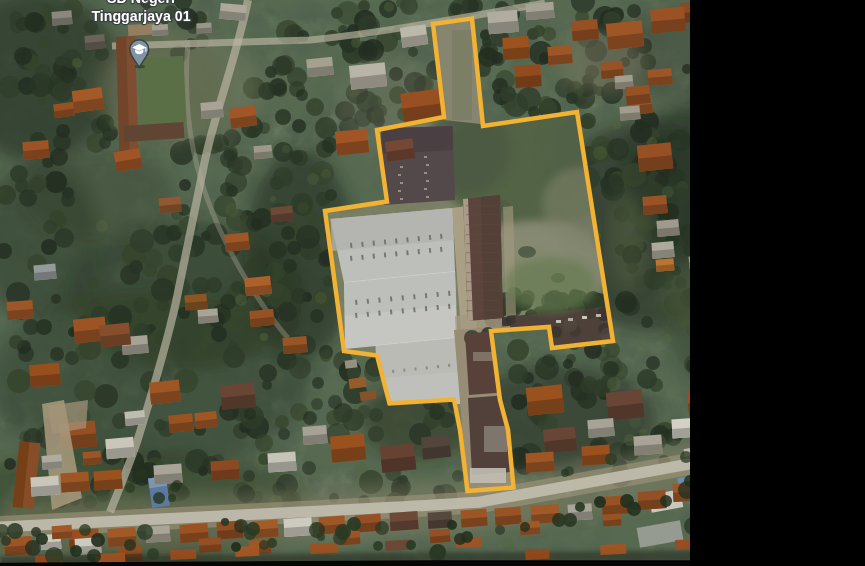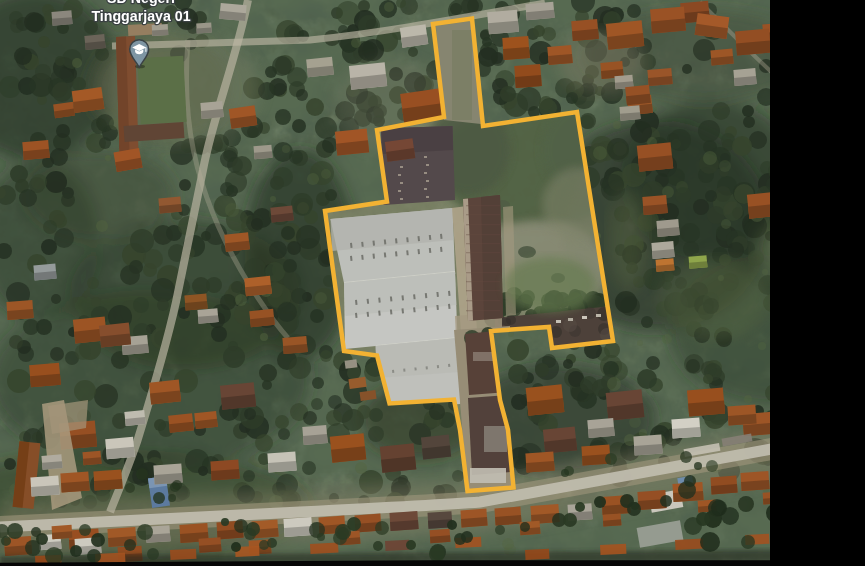--- a/index.html
+++ b/index.html
@@ -1,14 +1,14 @@
 <!DOCTYPE html>
 <html><head><meta charset="utf-8"><style>
 html,body{margin:0;padding:0;background:#000}
-#map{position:relative;width:770px;height:566px;overflow:hidden;font-family:"Liberation Sans",sans-serif}
+#map{position:relative;width:690px;height:566px;overflow:hidden;font-family:"Liberation Sans",sans-serif}
 </style></head><body>
 <div id="map">
 <svg width="865" height="566" viewBox="0 0 865 566">
 <defs>
 <filter id="veg" x="0" y="0" width="100%" height="100%">
  <feTurbulence type="fractalNoise" baseFrequency="0.055" numOctaves="4" seed="11" result="t"></feTurbulence>
  <feColorMatrix in="t" type="matrix" values="0 0 0 0 0.30  0 0 0 0 0.38  0 0 0 0 0.24  0.8 0.8 0.8 0 -0.62"></feColorMatrix>
 </filter>
 <filter id="vegd" x="0" y="0" width="100%" height="100%">
  <feTurbulence type="fractalNoise" baseFrequency="0.045" numOctaves="4" seed="29" result="t"></feTurbulence>

